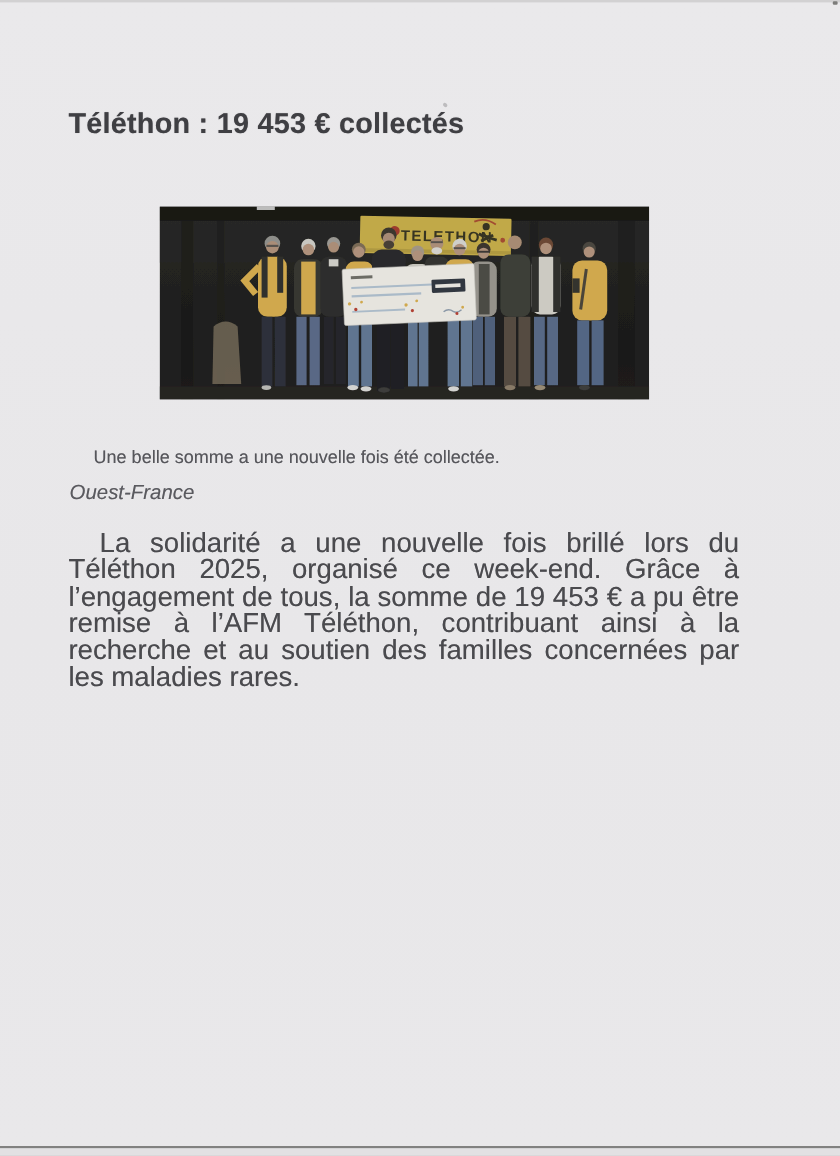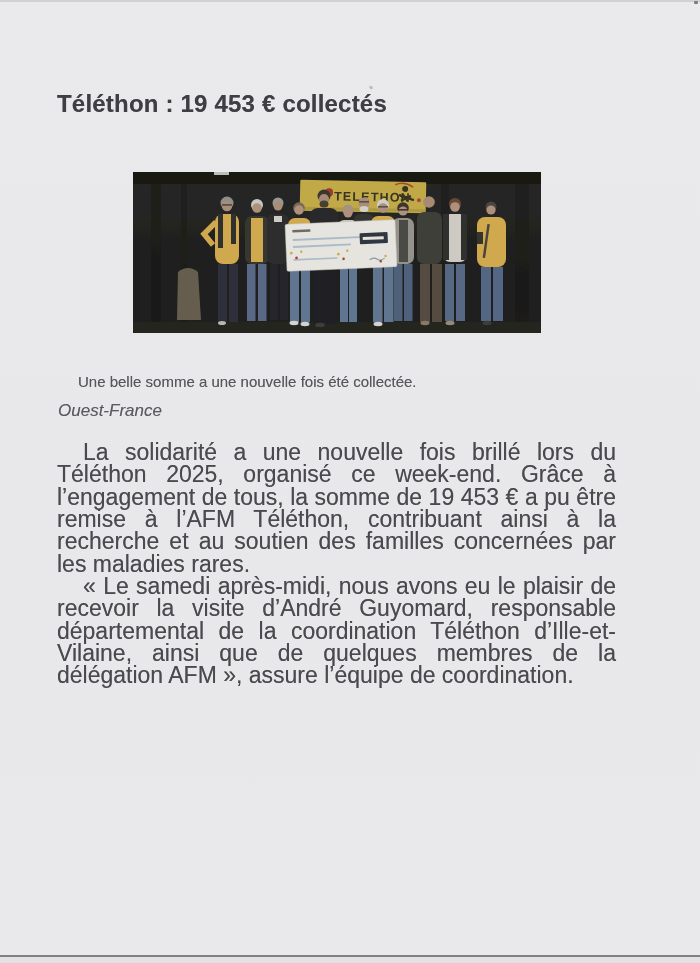--- a/index.html
+++ b/index.html
@@ -252,19 +252,18 @@
         </g>
       </g>
     </svg>
   </figure>
 
   <p class="caption">Une belle somme a une nouvelle fois été collectée.</p>
   <p class="credit">Ouest-France</p>
 
   <div class="body-text">
     <p>La solidarité a une nouvelle fois brillé lors du Téléthon 2025, organisé ce week-end. Grâce à l’engagement de tous, la somme de 19 453 € a pu être remise à l’AFM Téléthon, contribuant ainsi à la recherche et au soutien des familles concernées par les maladies rares.</p>
-    <p>« Le samedi après-midi, nous avons eu le plaisir de recevoir la visite d’André Guyomard, responsable départemental de la coordination Téléthon d’Ille-et-Vilaine, ainsi que de quelques membres de la délégation AFM », assure l’équipe de coordination.</p>
   </div>
 
   <div class="speck-a"></div>
   <div class="scan-edge-bottom-line"></div>
   <div class="scan-edge-bottom-light"></div>
 </div>
 
 </body></html>

